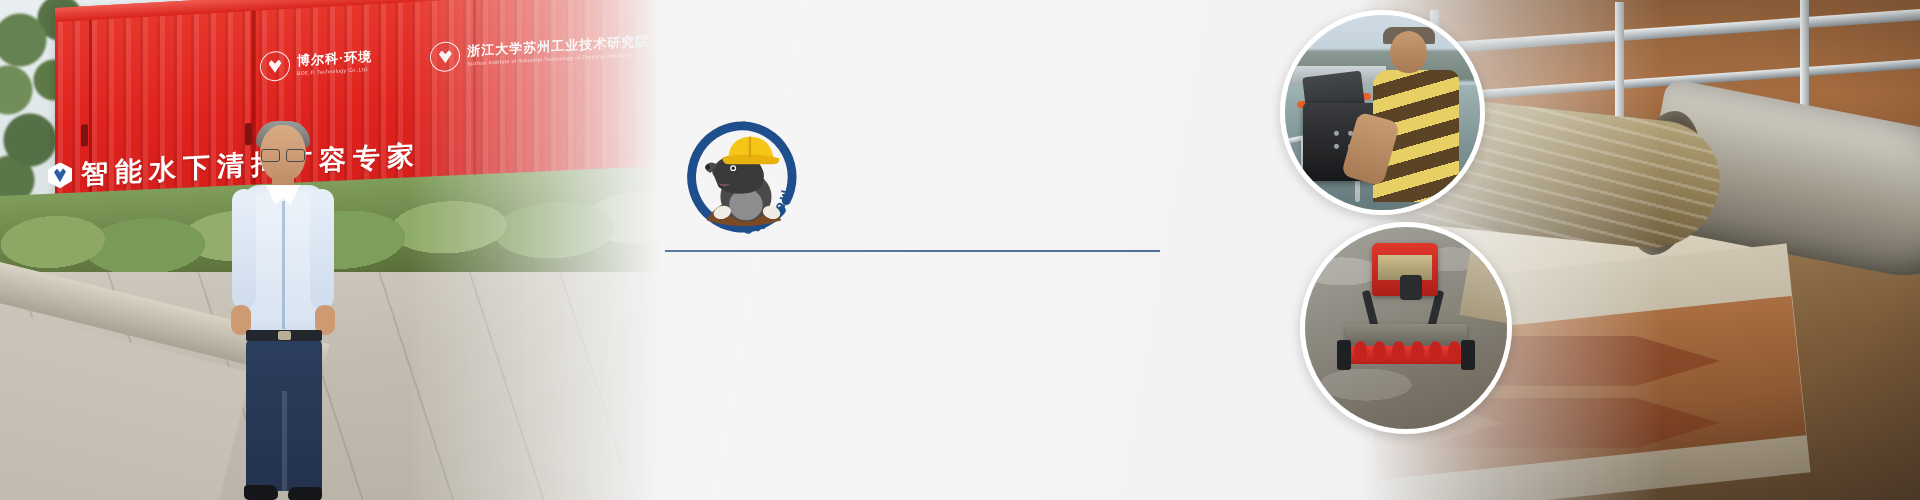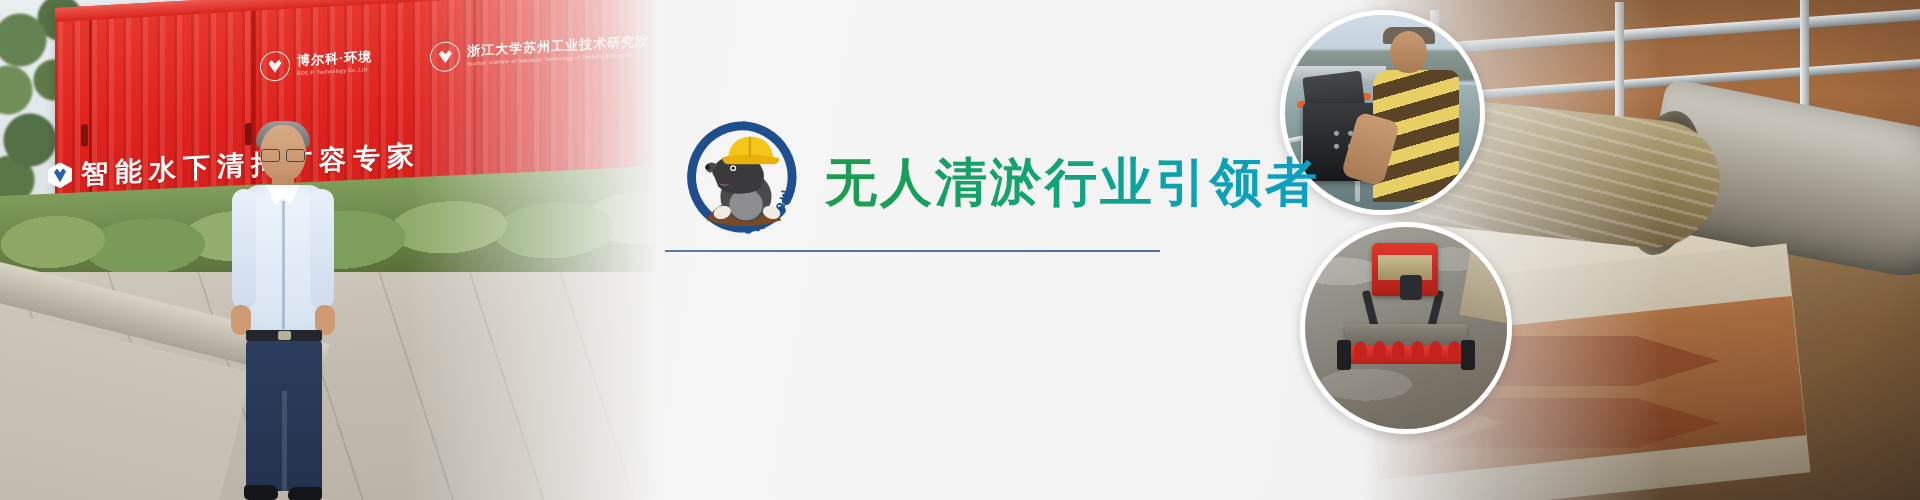--- a/index.html
+++ b/index.html
@@ -522,17 +522,16 @@
       <circle cx="49" cy="51" r="1.6" fill="#1b1b1c"></circle>
 
       <path d="M44 40 Q46 20 66 19 Q86 19 90 40 Z" fill="#f5c518"></path>
       <path d="M38 40 Q66 34 96 41 Q96 47 90 47 L44 47 Q38 47 38 40 Z" fill="#e8b10c"></path>
       <path d="M66 19 L66 40" stroke="#d9a209" stroke-width="2.4"></path>
 
       <ellipse cx="38" cy="96" rx="9" ry="6.5" fill="#f0ece3" transform="rotate(-18 38 96)"></ellipse>
       <ellipse cx="88" cy="96" rx="9" ry="6.5" fill="#f0ece3" transform="rotate(18 88 96)"></ellipse>
     </svg>
 
-    <div class="headline">无人清淤行业引领者</div>
     <div class="divider"></div>
   </div>
 
 </div>
 
 </body></html>

